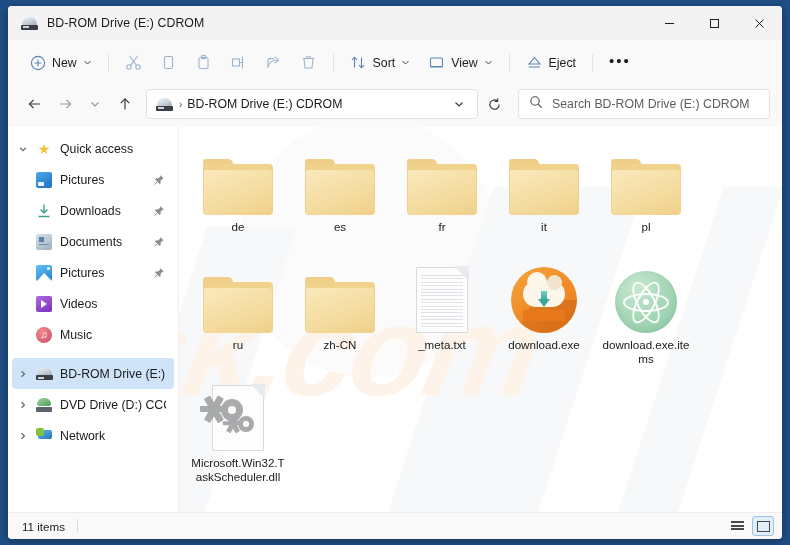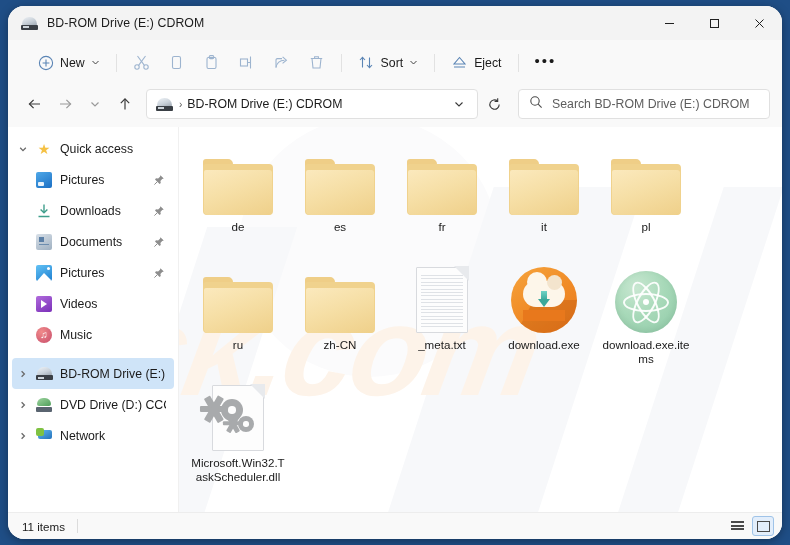--- a/index.html
+++ b/index.html
@@ -11,21 +11,21 @@
   }
   .desktop-bg {
     position: absolute; inset: 0;
     background: #1f4e86;
   }
   .window {
     position: absolute;
     left: 8px; top: 6px;
     width: 774px; height: 533px;
     background: #ffffff;
-    border-radius: 16px;
+    border-radius: 4px;
     overflow: hidden;
     box-shadow: 0 2px 10px rgba(0,0,0,.35);
     display: flex; flex-direction: column;
   }
   
   .titlebar {
     height: 34px; flex: 0 0 34px;
     background: #f3f3f3;
     display: flex; align-items: center;
     position: relative;
@@ -54,21 +54,21 @@
     width: 45px; height: 34px;
     display: flex; align-items: center; justify-content: center;
     color: #202020;
   }
   .win-btn svg { display: block; }
   
   .cmdbar {
     height: 45px; flex: 0 0 45px;
     background: #f9f9f9;
     display: flex; align-items: center;
-    padding: 0 20px;
+    padding: 0 12px;
     gap: 0px;
   }
   .cmd-item {
     height: 31px; border-radius: 4px;
     display: flex; align-items: center; gap: 6px;
     padding: 0 9px; color: #1b1b1b; font-size: 12.3px;
     white-space: nowrap;
   }
   .cmd-icon { display: flex; align-items: center; justify-content: center; width: 17px; height: 17px; color: #9db4cf; }
   .cmd-icon.accent { color: #5b85b5; }
@@ -438,20 +438,34 @@
             <polyline points="9,11 11.5,13.7 14,11"></polyline>
         </svg>
       </span>
       <span>Sort</span>
       <span class="chev">
         <svg width="9" height="9" viewBox="0 0 9 9">
             <polyline points="1.5,3 4.5,6 7.5,3" fill="none" stroke="currentColor" stroke-width="1"></polyline>
           </svg>
       </span>
     </div>
+    <div class="cmd-item">
+      <span class="cmd-icon accent">
+        <svg width="17" height="17" viewBox="0 0 17 17" fill="none" stroke="currentColor" stroke-width="1.1">
+          <rect x="2.5" y="4" width="12" height="8.5" rx="1"></rect>
+          <line x1="2.5" y1="12.8" x2="14.5" y2="12.8" stroke-width="1.6"></line>
+        </svg>
+      </span>
+      <span>View</span>
+      <span class="chev">
+        <svg width="9" height="9" viewBox="0 0 9 9">
+            <polyline points="1.5,3 4.5,6 7.5,3" fill="none" stroke="currentColor" stroke-width="1"></polyline>
+          </svg>
+      </span>
+    </div>
 
     <div class="cmd-sep"></div>
 
     <div class="cmd-item">
       <span class="cmd-icon accent">
         <svg width="17" height="17" viewBox="0 0 17 17" fill="none" stroke="currentColor" stroke-width="1.1">
           <polygon points="8.5,3.5 14,10 3,10"></polygon>
           <line x1="3" y1="13" x2="14" y2="13"></line>
         </svg>
       </span>

